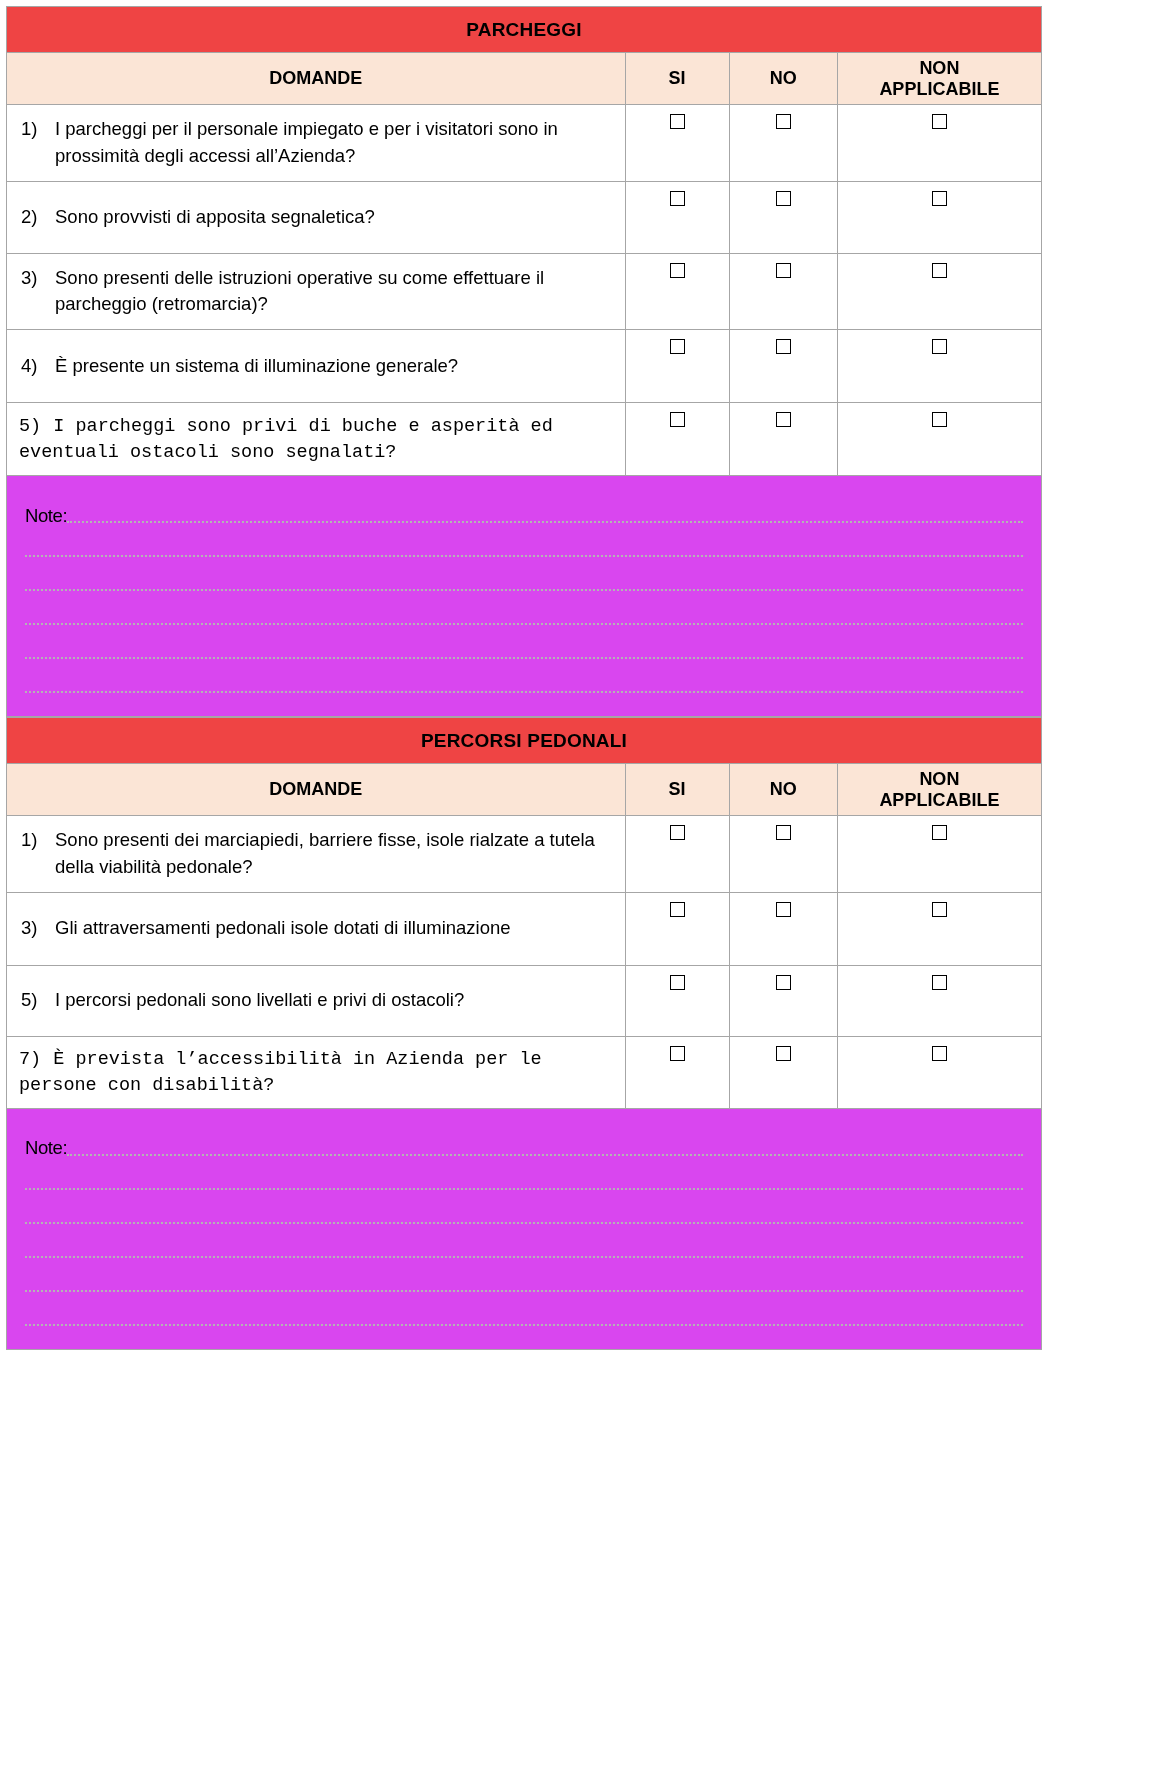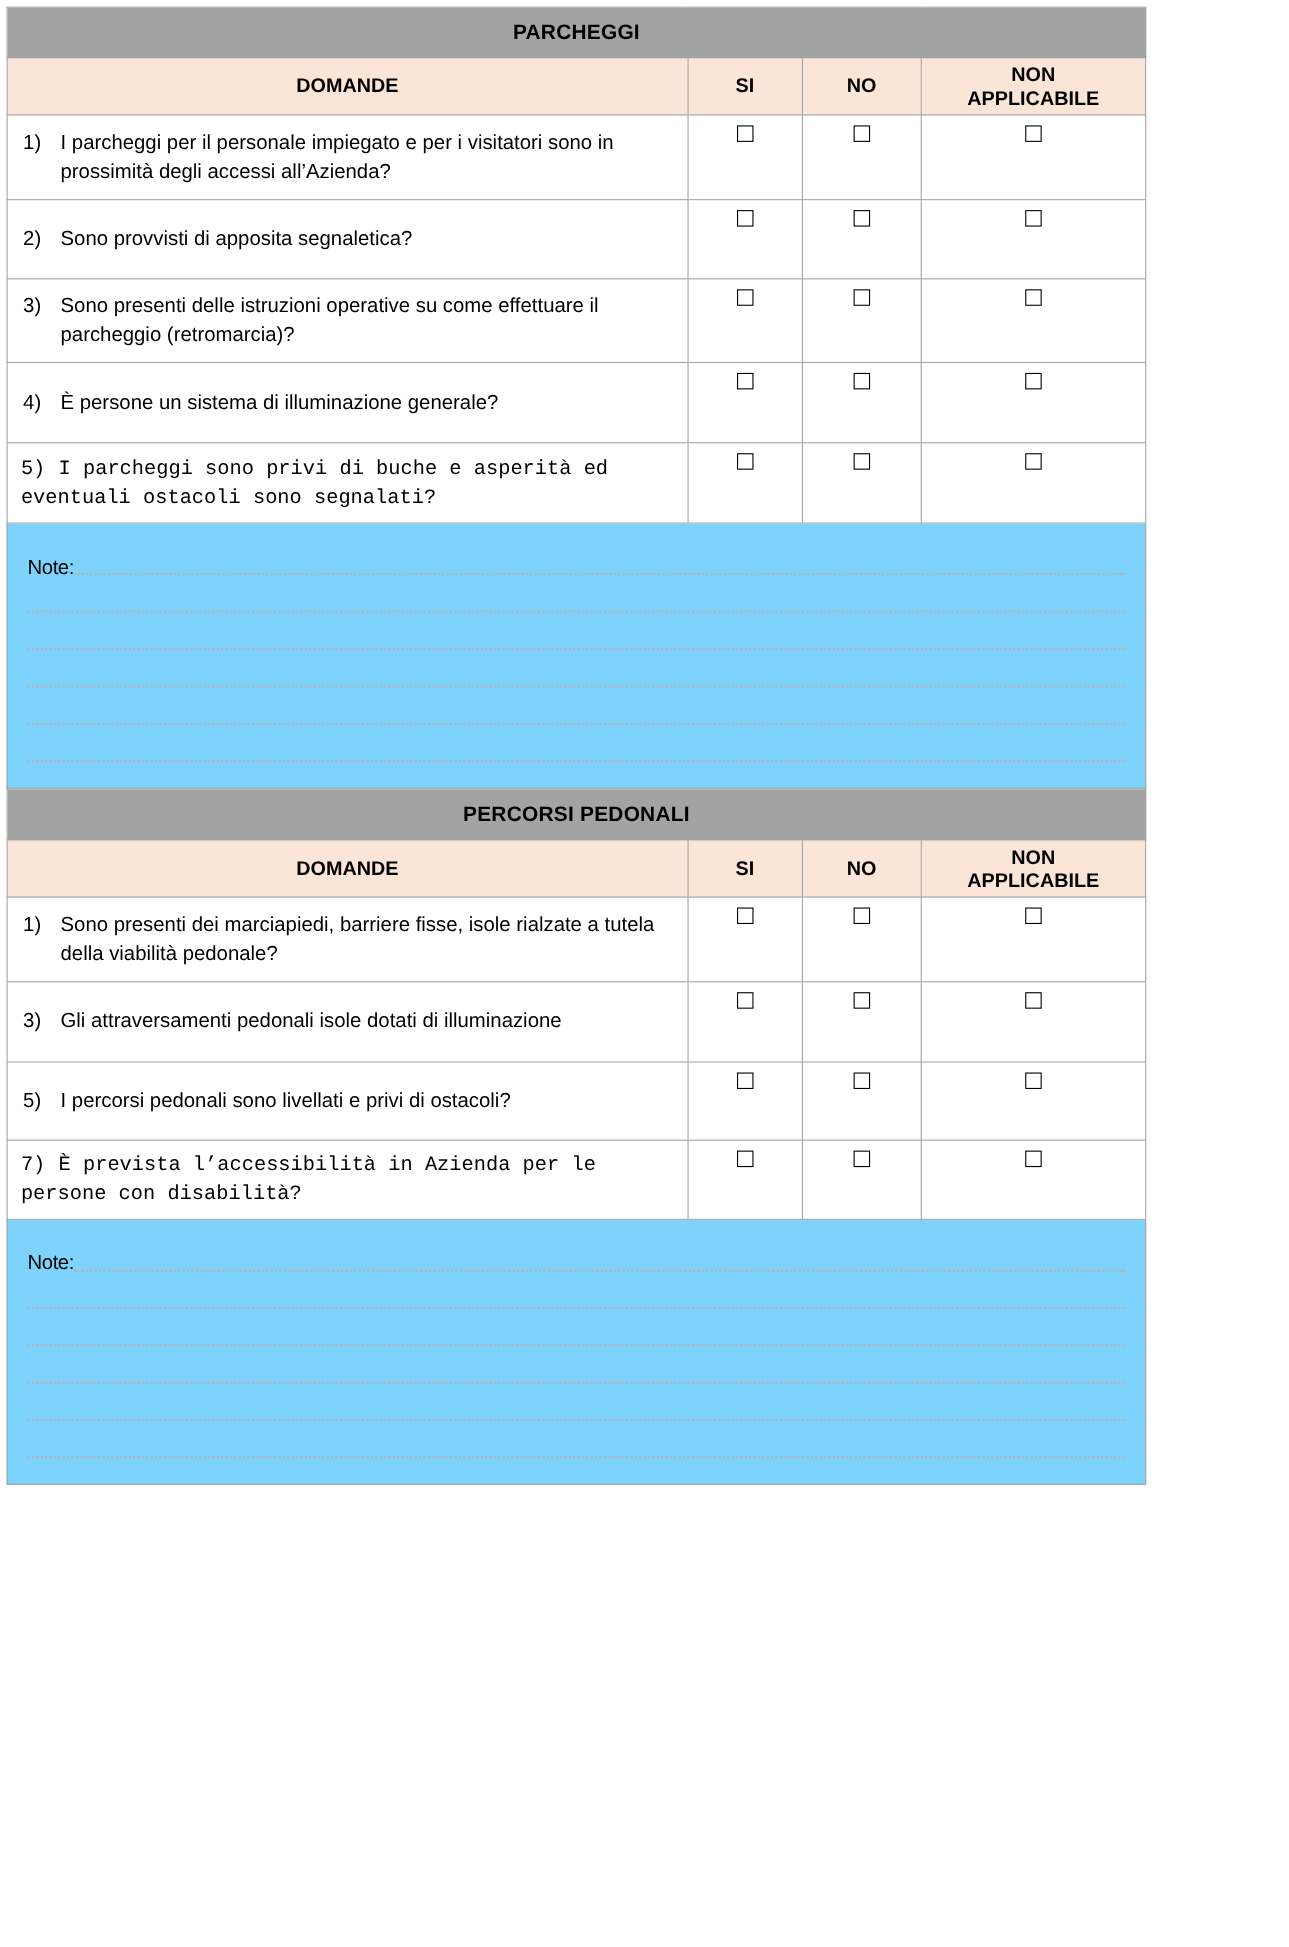--- a/index.html
+++ b/index.html
@@ -26,21 +26,21 @@
     margin: 0;
   }
   table.checklist td, table.checklist th {
     border: 1px solid #a6a6a6;
     padding: 0;
     vertical-align: top;
   }
 
   
   .section-title {
-    background: #a3a3a3;
+    background: #ef4444;
     text-align: center;
     font-weight: bold;
     font-size: 19px;
     letter-spacing: 0.2px;
     height: 46px;
     vertical-align: middle !important;
     font-family: "Liberation Sans", sans-serif;
     font-stretch: condensed;
   }
 
@@ -93,21 +93,21 @@
     display: inline-block;
     width: 15px;
     height: 15px;
     border: 1.6px solid #000;
     background: #fff;
   }
 
   
   .note-block {
     width: 1036px;
-    background: #7dd3fc;
+    background: #d946ef;
     border: 1px solid #a6a6a6;
     border-top: none;
     padding: 16px 18px 20px 18px;
   }
   .note-row {
     display: flex;
     align-items: flex-end;
     height: 34px;
   }
   .note-label {
@@ -173,21 +173,21 @@
         <td class="q-cell">
           <span class="qnum">3)</span><span class="qtext">Sono presenti delle istruzioni operative su come effettuare il parcheggio (retromarcia)?</span>
         </td>
         <td class="cb-cell"><span class="cb"></span></td>
         <td class="cb-cell"><span class="cb"></span></td>
         <td class="cb-cell"><span class="cb"></span></td>
       </tr>
 
       <tr style="height:73px">
         <td class="q-cell">
-          <span class="qnum">4)</span><span class="qtext q-semicondensed">È persone un sistema di illuminazione generale?</span>
+          <span class="qnum">4)</span><span class="qtext q-semicondensed">È presente un sistema di illuminazione generale?</span>
         </td>
         <td class="cb-cell"><span class="cb"></span></td>
         <td class="cb-cell"><span class="cb"></span></td>
         <td class="cb-cell"><span class="cb"></span></td>
       </tr>
 
       <tr style="height:73px">
         <td class="q-hang q-condensed">
           <span class="inline-num">5)</span><span>I parcheggi sono privi di buche e asperità ed eventuali ostacoli sono segnalati?</span>
         </td>

